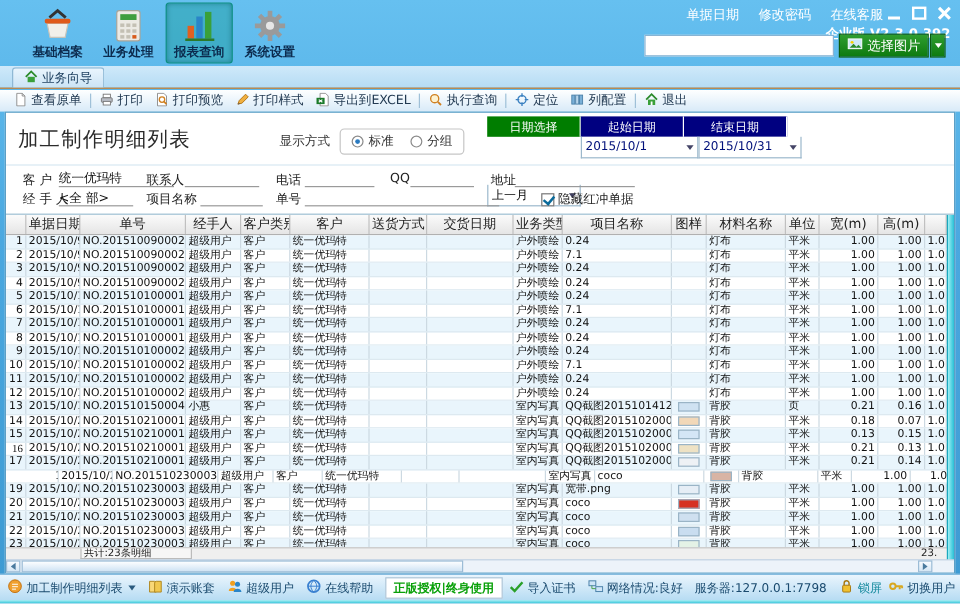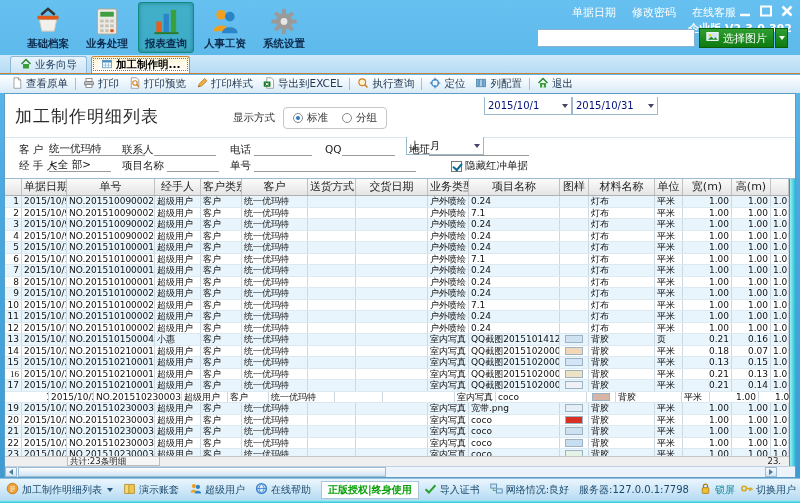--- a/index.html
+++ b/index.html
@@ -126,29 +126,20 @@
           <span class="nav-ico"><svg viewBox="0 0 32 32">
               <rect x="6" y="16" width="5.5" height="11" fill="#e06020"></rect>
               <rect x="13.5" y="8" width="5.5" height="19" fill="#2a85c8"></rect>
               <rect x="21" y="4" width="5.5" height="23" fill="#3aa03a"></rect>
               <path d="M4 28 h25" stroke="#2a7a2a" stroke-width="2"></path>
             </svg></span>
           <span class="nav-lbl">报表查询</span>
         </div>
         <div class="nav-item">
           <span class="nav-ico"><svg viewBox="0 0 32 32">
-              <circle cx="12" cy="9" r="5" fill="#f0a020"></circle>
-              <path d="M4 26 c0-8 16-8 16 0 z" fill="#f0a020"></path>
-              <circle cx="21" cy="11" r="5" fill="#2a85c8"></circle>
-              <path d="M13 28 c0-8 16-8 16 0 z" fill="#2a85c8"></path>
-            </svg></span>
-          <span class="nav-lbl">人事工资</span>
-        </div>
-        <div class="nav-item">
-          <span class="nav-ico"><svg viewBox="0 0 32 32">
               <path d="M16 3 v6 M16 23 v6 M3 16 h6 M23 16 h6 M7 7 l4.5 4.5 M20.5 20.5 l4.5 4.5 M25 7 l-4.5 4.5 M11.5 20.5 L7 25" stroke="#9a9a9a" stroke-width="4"></path>
               <circle cx="16" cy="16" r="8.5" fill="#9a9a9a"></circle>
               <circle cx="16" cy="16" r="3.5" fill="#e6e6e6"></circle>
             </svg></span>
           <span class="nav-lbl">系统设置</span>
         </div>
       </div>
     <div class="tlinks" id="tlinks">
         <span class="tlink">单据日期</span>
         <span class="tlink">修改密码</span>
@@ -185,28 +176,20 @@
     </div>
   </div>
 
   <div class="tabrow" id="tabs">
       <div class="tab">
         <span><svg viewBox="0 0 16 16">
             <path d="M2 8 L8 2 L14 8" fill="none" stroke="#2a8a2a" stroke-width="2"></path>
             <rect x="4" y="8" width="8" height="6" fill="#3aa03a"></rect>
           </svg></span>
         <span>业务向导</span>
-      </div>
-      <div class="tab active">
-        <span><svg viewBox="0 0 16 16">
-            <rect x="2" y="3" width="12" height="10" fill="#fff" stroke="#4a90c4"></rect>
-            <rect x="2" y="3" width="12" height="3" fill="#4a90c4"></rect>
-            <path d="M6 6 v7 M10 6 v7 M2 9.5 h12" stroke="#8ab8d8"></path>
-          </svg></span>
-        <span>加工制作明...</span>
       </div>
     </div>
 
   <div class="toolbar" id="tbar">
       <div class="tbtn">
         <span><svg viewBox="0 0 16 16">
             <path d="M4 1 h6 l3 3 v11 h-9 z" fill="#fff" stroke="#888"></path>
             <path d="M10 1 v3 h3" fill="none" stroke="#888"></path>
           </svg></span>
         <span>查看原单</span>
@@ -288,26 +271,31 @@
               <span class="rdot sel"></span>
               <span>标准</span>
             </span>
             <span class="radio">
               <span class="rdot"></span>
               <span>分组</span>
             </span>
           </span>
       </div>
       <div class="datef" id="datef">
+          <div class="datef-h">
+            <div style="width: 78px; background: rgb(0, 125, 0);">日期选择</div>
+            <div style="width: 86px; background: rgb(0, 0, 128);">起始日期</div>
+            <div style="width: 86px; background: rgb(0, 0, 128);">结束日期</div>
+          </div>
           <div class="datef-v">
             <div class="dd" style="width: 78px; margin-top: 40px;">
               <span>上一月</span>
               <span class="caret"></span>
             </div>
-            <div class="dd" style="width: 88px;">
+            <div class="dd" style="width: 98px;">
               <span class="dd-val">2015/10/1</span>
               <span class="caret"></span>
             </div>
             <div class="dd" style="width: 86px;">
               <span class="dd-val">2015/10/31</span>
               <span class="caret"></span>
             </div>
           </div>
         </div>
     </div>

